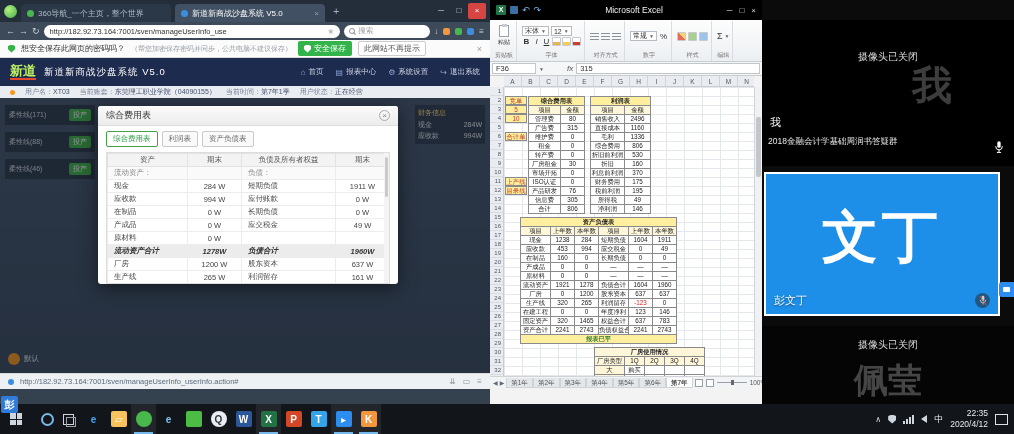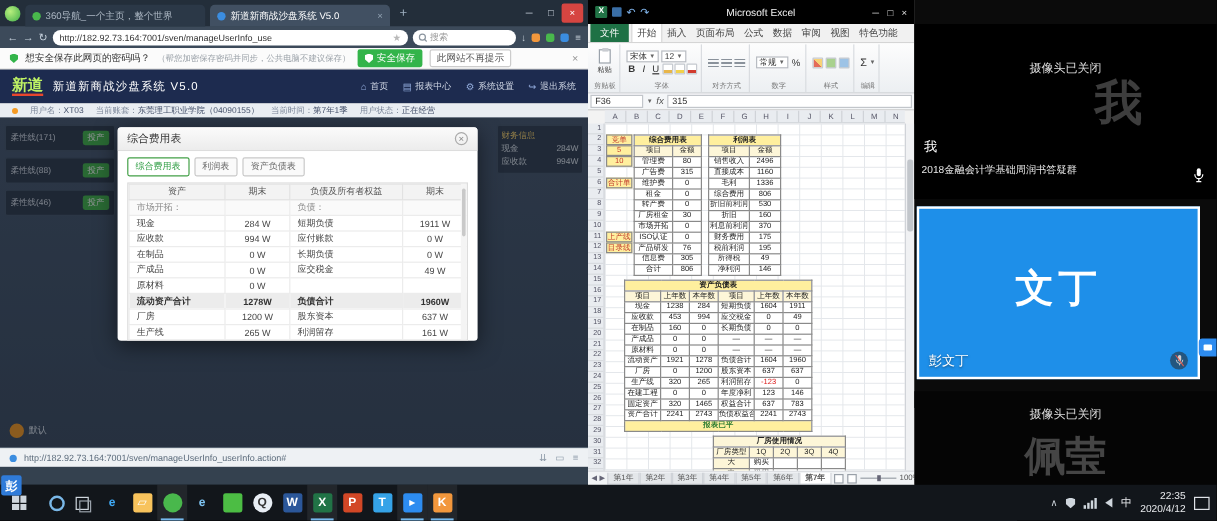--- a/index.html
+++ b/index.html
@@ -64,21 +64,21 @@
   .modal-close{margin-left:auto;width:11px;height:11px;border:1px solid #aaa;border-radius:50%;color:#888;font-size:8px;line-height:9px;text-align:center;}
   .modal-tabs{display:flex;gap:4px;padding:5px 8px;}
   .mtab{font-size:7.5px;padding:2px 6px;border:1px solid #c9c9c9;border-radius:2px;color:#666;background:#fafafa;}
   .mtab.active{border-color:#43a047;color:#2f9e44;background:#fff;}
   .modal-tablewrap{position:relative;margin:0 8px;border:1px solid #ddd;height:132px;overflow:hidden;}
   table.mtable{width:100%;border-collapse:collapse;table-layout:fixed;}
   .mtable th{background:#f3f3f3;font-size:7.5px;color:#555;border:1px solid #e2e2e2;height:13px;font-weight:normal;}
   .mtable td{font-size:7.5px;color:#444;border:1px solid #ececec;height:13px;text-align:center;overflow:hidden;white-space:nowrap;}
   .mtable td.lab{text-align:left;padding-left:6px;}
   .mtable tr.section td{color:#888;background:#fafafa;}
-  .mtable tr.summary td{background:#ececec;font-weight:bold;color:#333;}
+  .mtable tr.summary td{background:#ececec;font-weight:bold;color:#333;font-style:italic;}
   .mscroll{position:absolute;right:0;top:0;width:5px;height:100%;background:#f4f4f4;}
   .mscroll .thumb{position:absolute;top:4px;left:1px;width:3px;height:40px;background:#c9c9c9;border-radius:2px;}
   .modal-f{display:flex;justify-content:center;gap:10px;padding:7px 0 9px;}
   .btn-submit{background:#f7941e;color:#fff;font-size:8px;padding:3px 14px;border-radius:2px;}
   .btn-save2{background:#fff;border:1px solid #ccc;color:#666;font-size:8px;padding:3px 12px;border-radius:2px;}
   .statusbar{height:16px;background:#eef1f4;border-top:1px solid #d8dce0;display:flex;align-items:center;padding:0 8px;gap:6px;font-size:7.5px;color:#5b6b7b;}
   .bluedot{width:6px;height:6px;border-radius:50%;background:#3b8de0;}
   .sbicons{margin-left:auto;display:flex;gap:7px;color:#8a97a5;font-size:8px;align-items:center;}
 
   
@@ -103,21 +103,21 @@
   .pasteicon::before{content:"";position:absolute;left:2px;top:-2px;width:5px;height:3px;background:#c9ccd1;}
   .combo{border:1px solid #b8bcc2;background:#fff;font-size:7px;color:#333;padding:0 2px;height:10px;display:flex;align-items:center;gap:2px;white-space:nowrap;}
   .car{font-size:5px;color:#666;}
   .fbtn{font-size:8px;color:#333;width:9px;text-align:center;}
   .fbtn.b{font-weight:bold}.fbtn.i{font-style:italic}.fbtn.u{text-decoration:underline}
   .alicon{width:9px;height:7px;background:repeating-linear-gradient(#8a929b 0 1px,transparent 1px 3px);}
   .sw{width:9px;height:9px;border-radius:1px;border:1px solid #c6cad0;}
   .sigma{font-size:9px;color:#333;}
   .fbar{display:flex;align-items:center;background:#f4f6f8;border-bottom:1px solid #ccc;padding:0 2px;gap:3px;height:14px;}
   .namebox{width:44px;height:11px;border:1px solid #c2c6cb;background:#fff;font-size:7.5px;display:flex;align-items:center;padding:0 3px;color:#333;}
-  .fx{font-size:8px;color:#555;font-style:italic;}
+  .fx{font-size:8px;color:#555;font-style:italic;margin-left:20px;}
   .fval{flex:1;height:11px;border:1px solid #c2c6cb;background:#fff;font-size:7.5px;display:flex;align-items:center;padding:0 3px;color:#333;}
   .colhdr{height:11px;display:flex;background:#e9ecf0;border-bottom:1px solid #c9ccd1;margin-left:14px;width:250px;overflow:hidden;}
   .colhdr span{width:18px;flex:0 0 18px;font-size:6.5px;color:#556;text-align:center;border-right:1px solid #d0d3d8;line-height:11px;}
   .sheetwrap{display:flex;height:289px;}
   .rownums{width:14px;background:#e9ecf0;border-right:1px solid #c9ccd1;overflow:hidden;}
   .rownums span{display:block;height:9px;font-size:6px;color:#556;text-align:right;padding-right:2px;border-bottom:1px solid #d8dbdf;line-height:9px;}
   .canvas{position:relative;width:250px;background:#fff;background-image:linear-gradient(to right,#e4e7eb 1px,transparent 1px),linear-gradient(to bottom,#e4e7eb 1px,transparent 1px);background-size:18px 9px;overflow:hidden;}
   .vsb{width:8px;background:#f0f1f3;border-left:1px solid #d0d3d8;position:relative;}
   .vsb .thumb{position:absolute;left:1px;top:30px;width:5px;height:60px;background:#c2c6cb;border-radius:2px;}
   .xtable{position:absolute;border-collapse:collapse;table-layout:fixed;background:#fff;}
@@ -141,21 +141,21 @@
   
   #meeting{position:absolute;left:762px;top:0;width:252px;height:340px;background:#0b0b0b;}
   .tile1{position:absolute;left:0;top:20px;width:252px;height:146px;background:#000;}
   .cameraoff{position:absolute;top:30px;width:100%;text-align:center;color:#ddd;font-size:10px;}
   .wm{position:absolute;color:#3d3d3d;font-weight:bold;}
   .tile1 .wm{right:62px;top:38px;font-size:40px;}
   .pname{position:absolute;left:8px;bottom:36px;color:#fff;font-size:11px;}
   .sub{position:absolute;left:6px;bottom:18px;color:#e8e8e8;font-size:8.5px;white-space:nowrap;}
   .micwrap{position:absolute;right:10px;bottom:8px;}
   .tile2{position:absolute;left:2px;top:172px;width:236px;height:144px;background:#1e8fe9;border:2px solid #fff;}
-  .wm2{position:absolute;left:50%;top:50%;transform:translate(-50%,-58%);color:#fff;font-size:32px;font-weight:bold;letter-spacing:4px;white-space:nowrap;text-align:right;}
+  .wm2{position:absolute;left:50%;top:50%;transform:translate(-50%,-58%);color:#fff;font-size:56px;font-weight:bold;letter-spacing:4px;white-space:nowrap;text-align:right;}
   .tile2 .pname{bottom:6px;text-shadow:0 1px 2px rgba(0,0,0,.5);}
   .micmute{position:absolute;right:8px;bottom:6px;width:15px;height:15px;border-radius:50%;background:rgba(40,40,40,.55);display:flex;align-items:center;justify-content:center;}
   .chatic{position:absolute;right:0;top:282px;width:15px;height:15px;background:#2d8cf0;border-radius:3px 0 0 3px;display:flex;align-items:center;justify-content:center;}
   .chatic i{display:block;width:7px;height:5px;background:#fff;border-radius:1px;}
   .tile3{position:absolute;left:0;top:326px;width:252px;height:78px;background:#050505;}
   .tile3 .cameraoff{top:12px;}
   .tile3 .wm{left:50%;transform:translateX(-50%);top:32px;font-size:34px;color:#454545;}
   .chev{position:absolute;left:50%;transform:translateX(-50%);bottom:1px;width:10px;height:6px;}
 
   
@@ -323,21 +323,21 @@
             <thead>
                 <tr>
               <th>资产</th>
               <th>期末</th>
               <th>负债及所有者权益</th>
               <th>期末</th>
             </tr>
               </thead>
             <tbody>
                 <tr class="section">
-                  <td class="lab">市场开拓：</td>
+                  <td class="lab">流动资产：</td>
                   <td class="val"></td>
                   <td class="lab">负债：</td>
                   <td class="val"></td>
                 </tr>
                 <tr>
                   <td class="lab">现金</td>
                   <td class="val">284 W</td>
                   <td class="lab">短期负债</td>
                   <td class="val">1911 W</td>
                 </tr>
@@ -410,33 +410,20 @@
         <span class="undoredo">↶</span>
         <span class="undoredo">↷</span>
       </div>
       <span class="t">Microsoft Excel</span>
       <div class="xwc">
         <span>─</span>
         <span>□</span>
         <span>×</span>
       </div>
     </div>
-    <div class="rtabsrow">
-      <span class="ftab">文件</span>
-      <span style="display:flex;align-items:flex-end;">
-          <span class="rtab active">开始</span>
-          <span class="rtab">插入</span>
-          <span class="rtab">页面布局</span>
-          <span class="rtab">公式</span>
-          <span class="rtab">数据</span>
-          <span class="rtab">审阅</span>
-          <span class="rtab">视图</span>
-          <span class="rtab">特色功能</span>
-        </span>
-    </div>
     <div class="ribbon">
       <div class="rgroup">
         <div class="body" style="flex-direction:column;gap:1px;justify-content:center;">
           <span class="pasteicon"></span>
           <span style="font-size:6px;color:#444">粘贴</span>
         </div>
         <div class="glabel">剪贴板</div>
       </div>
       <div class="rgroup">
         <div class="cols">

